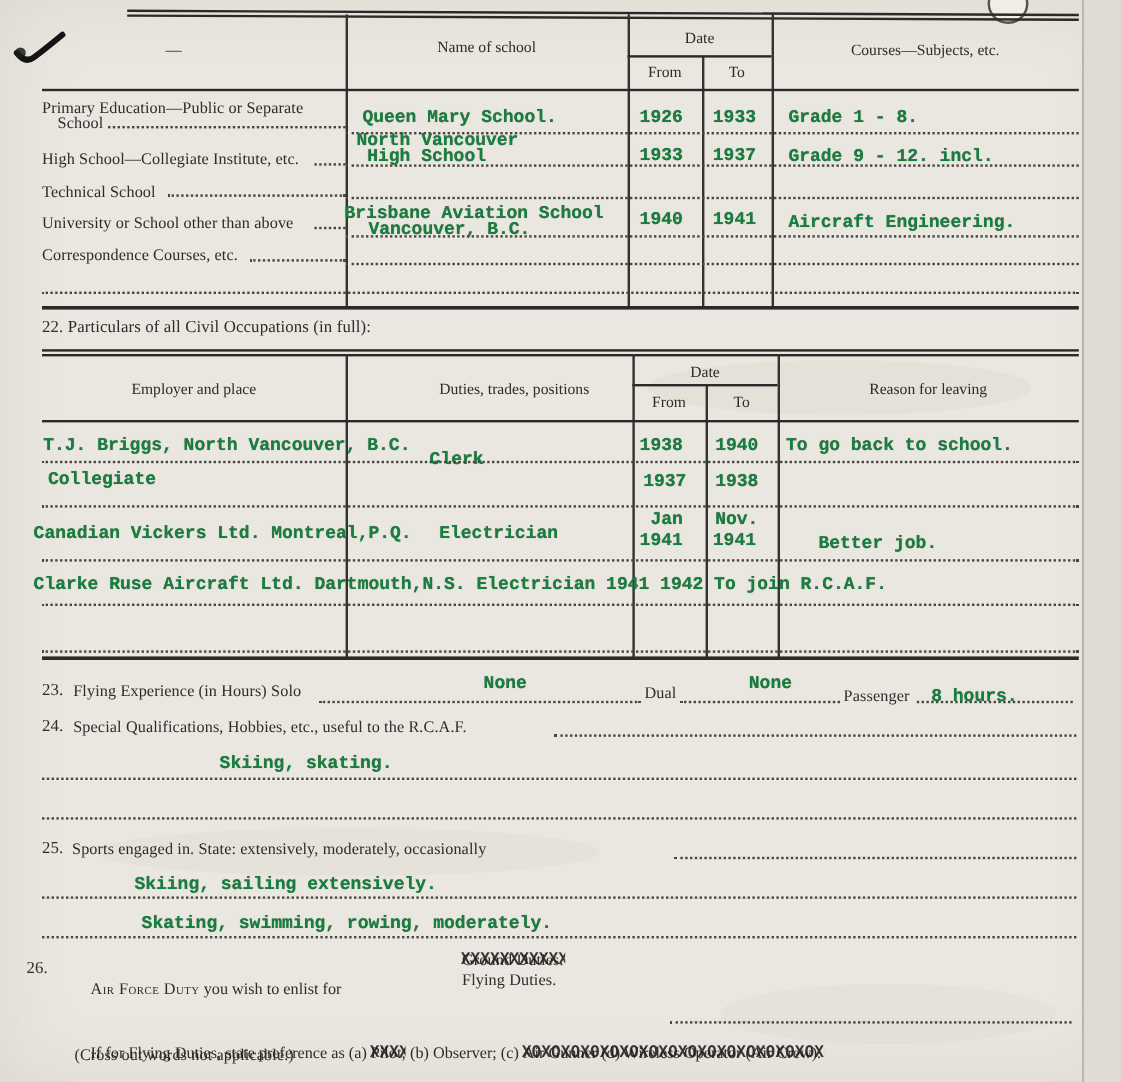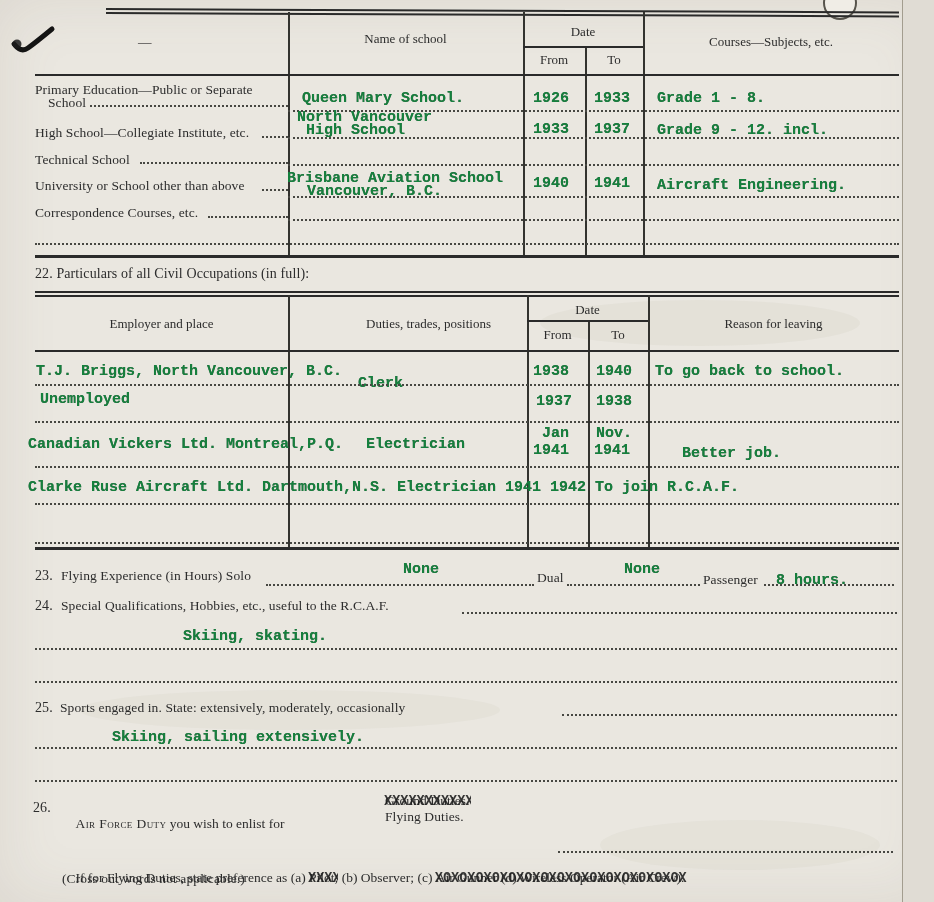--- a/index.html
+++ b/index.html
@@ -127,21 +127,21 @@
     <div class="hdr" style="left:648px;top:316px;width:251px;">Reason for leaving</div>
     <div class="hl thin" style="left:35px;top:350px;width:864px;"></div>
 
     <span class="mono" style="left:36px;top:363px;">T.J. Briggs, North Vancouver, B.C.</span>
     <span class="mono" style="left:328px;top:375px;margin-left:30px;">Clerk</span>
     <span class="mono" style="left:533px;top:363px;">1938</span>
     <span class="mono" style="left:596px;top:363px;">1940</span>
     <span class="mono" style="left:655px;top:363px;">To go back to school.</span>
     <div class="dl" style="left:35px;top:384px;width:864px;"></div>
 
-    <span class="mono" style="left:40px;top:391px;">Unemployed</span>
+    <span class="mono" style="left:40px;top:391px;">Collegiate</span>
     <span class="mono" style="left:536px;top:393px;">1937</span>
     <span class="mono" style="left:596px;top:393px;">1938</span>
     <div class="dl" style="left:35px;top:421px;width:864px;"></div>
 
     <span class="mono" style="left:28px;top:436px;">Canadian Vickers Ltd. Montreal,P.Q.</span>
     <span class="mono" style="left:366px;top:436px;">Electrician</span>
     <span class="mono" style="left:542px;top:425px;">Jan</span>
     <span class="mono" style="left:533px;top:442px;">1941</span>
     <span class="mono" style="left:596px;top:425px;">Nov.</span>
     <span class="mono" style="left:594px;top:442px;">1941</span>
@@ -174,24 +174,25 @@
   <span class="mono" style="left:183px;top:628px;">Skiing, skating.</span>
   <div class="dl" style="left:35px;top:648px;width:862px;"></div>
   <div class="dl" style="left:35px;top:681px;width:862px;"></div>
 
   
   <span class="ser" style="left:35px;top:700px;font-size:14px;">25.</span>
   <span class="ser" style="left:60px;top:700px;">Sports engaged in.   State: extensively, moderately, occasionally</span>
   <div class="dl" style="left:562px;top:714px;width:335px;"></div>
   <span class="mono" style="left:112px;top:729px;">Skiing, sailing extensively.</span>
   <div class="dl" style="left:35px;top:747px;width:862px;"></div>
+  <span class="mono" style="left:118px;top:761px;">Skating, swimming, rowing, moderately.</span>
   <div class="dl" style="left:35px;top:780px;width:862px;"></div>
 
   
-  <span class="ser" style="left:33px;top:800px;font-size:14px;">26.</span>
+  <span class="ser" style="left:22px;top:800px;font-size:14px;">26.</span>
   <div class="flowline" style="left:62px;top:800px;">
     <span class="smallcaps">Air Force Duty</span><span> you wish to enlist for</span>
   </div>
   <span class="ser struck" style="left:385px;top:791px;">
     <span>Ground Duties.</span>
     <span class="xover">XXXXXXXXXXXXXX</span>
   </span>
   <span class="ser" style="left:385px;top:809px;">Flying Duties.</span>
 
   <div class="dl" style="left:558px;top:851px;width:335px;"></div>

